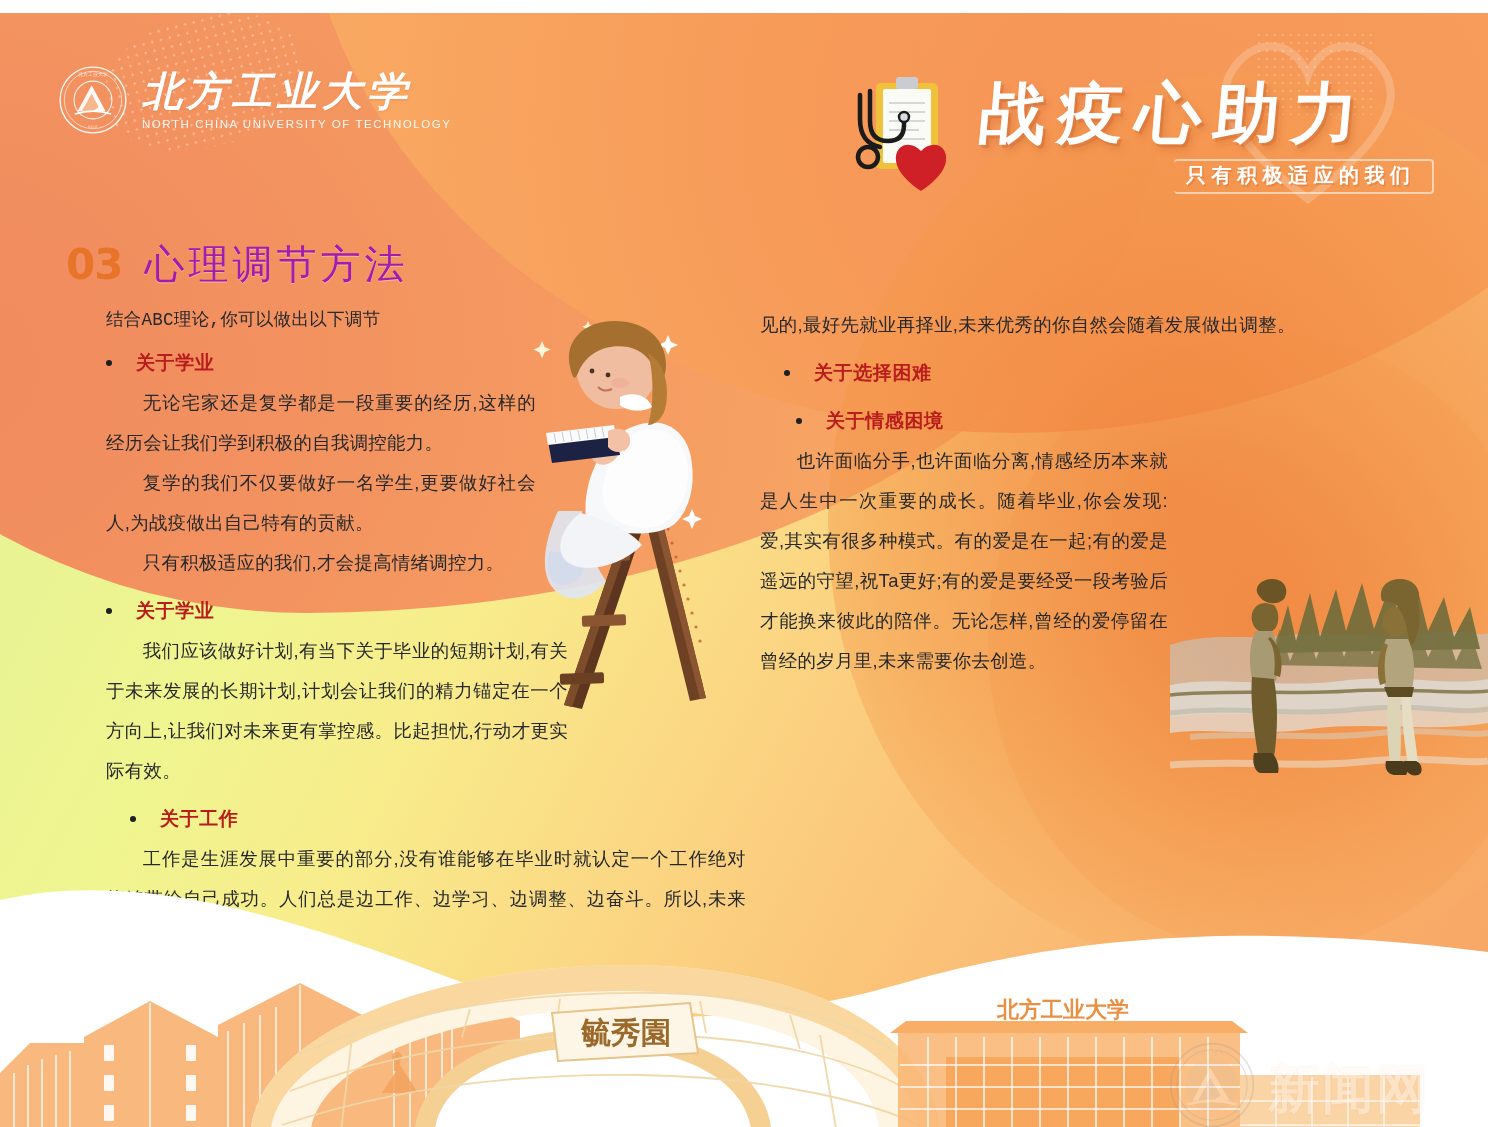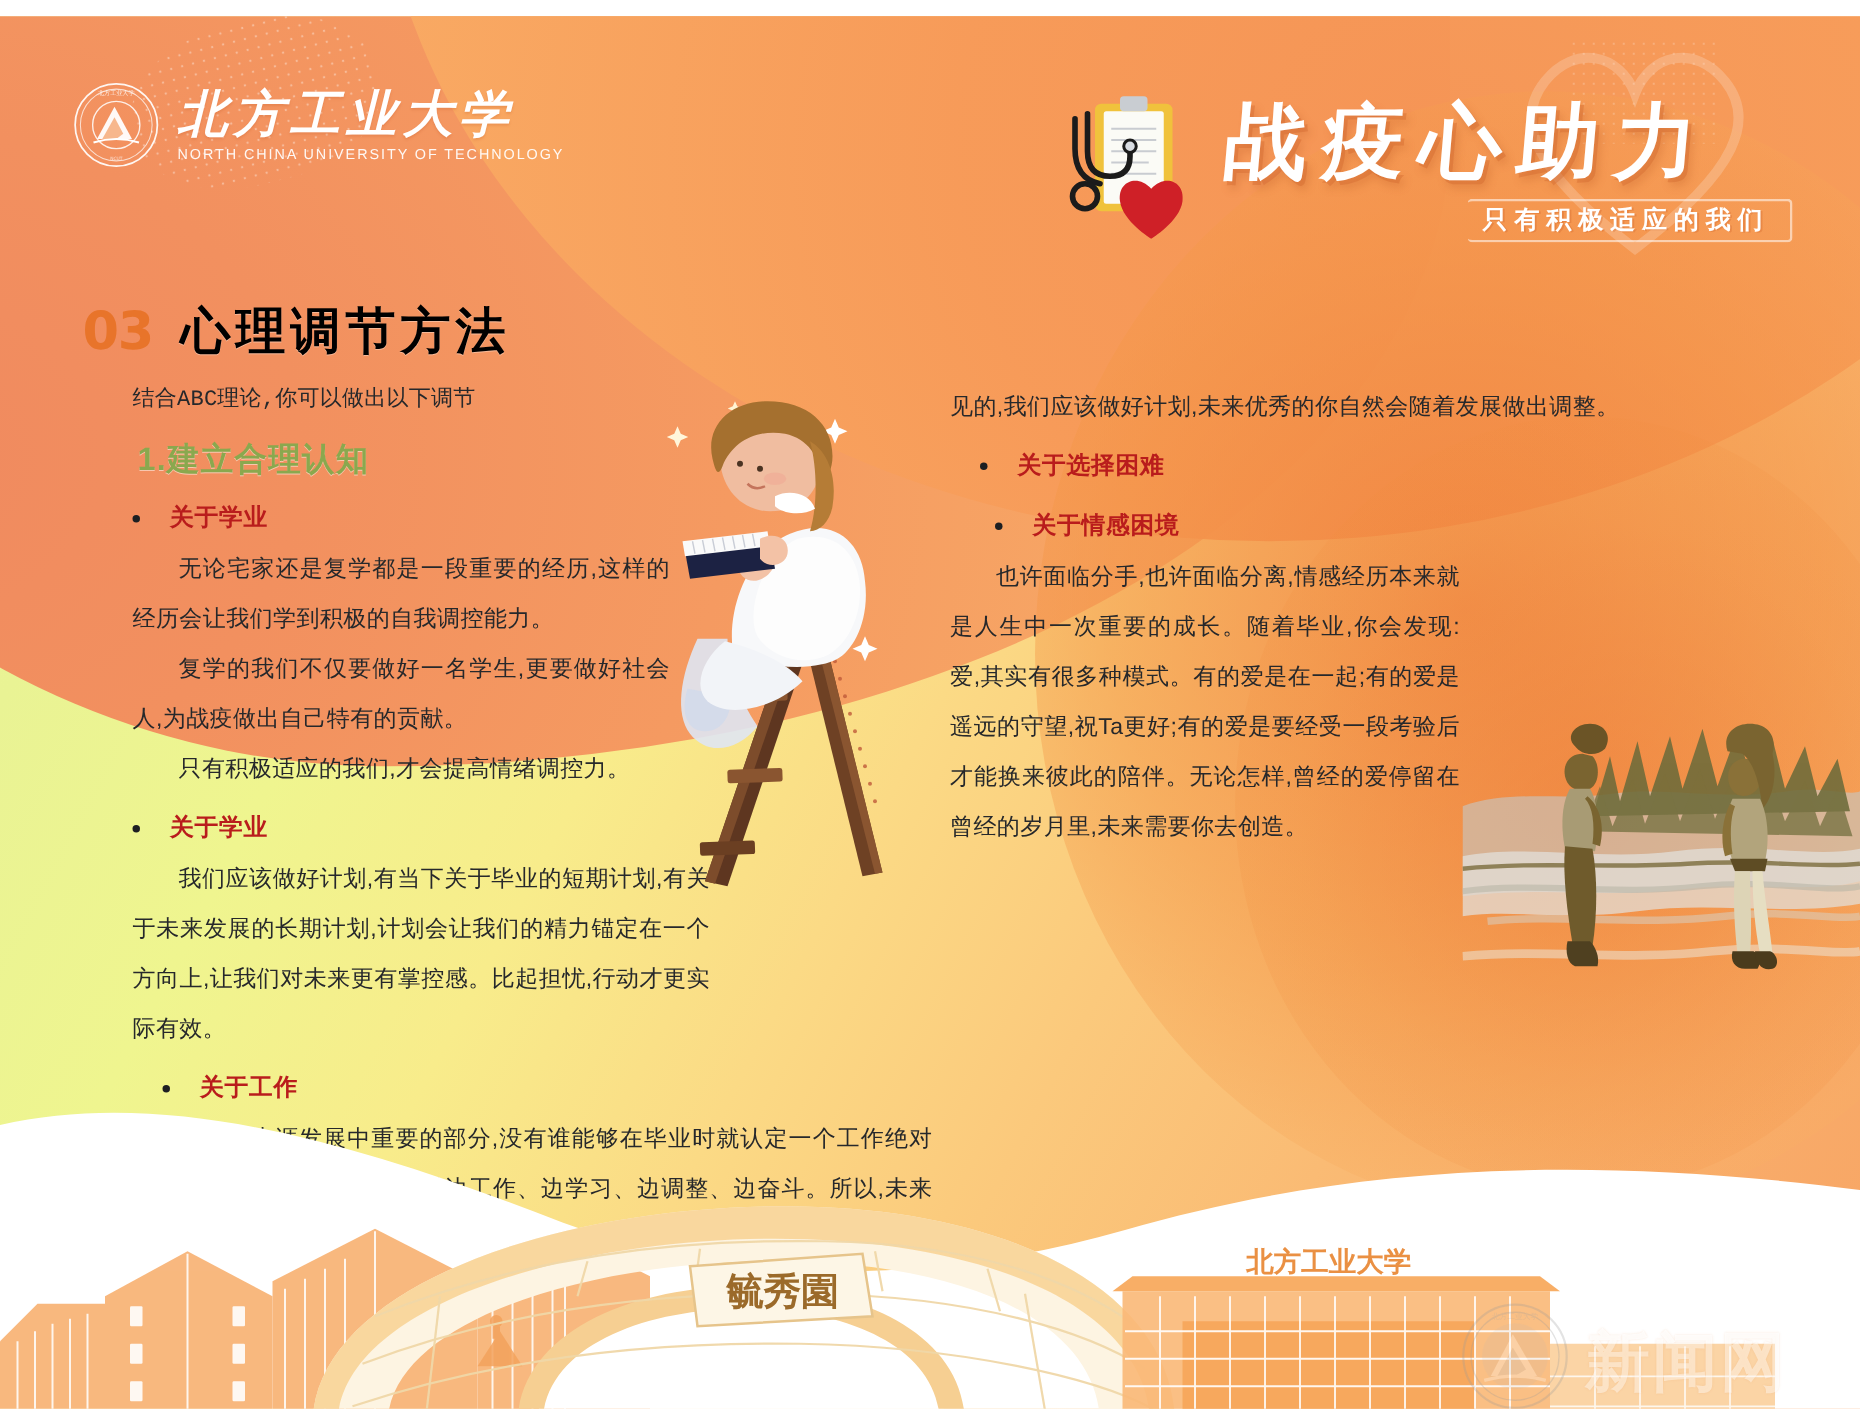--- a/index.html
+++ b/index.html
@@ -174,21 +174,21 @@
     position: absolute; left: 66px; top: 224px;
     display: flex; align-items: center; gap: 22px;
     white-space: nowrap;
   }
   .section-num {
     font-size: 42px; font-weight: bold; color: #e8742a;
     font-family: "DejaVu Sans", sans-serif;
     letter-spacing: -1px;
   }
   .section-title {
-    font-size: 40px; font-weight: bold; color: #000000;
+    font-size: 40px; font-weight: normal; color: #a21caf;
     letter-spacing: 4px;
     text-shadow: 0 1px 0 rgba(255,255,255,.35);
   }
 
   
   .col {
     position: absolute;
     font-size: 18.4px;
     line-height: 40px;
     color: #26282b;
@@ -314,21 +314,20 @@
   </div>
 
   <div class="section-head">
     <span class="section-num">03</span>
     <span class="section-title">心理调节方法</span>
   </div>
 
   <div class="col col-left">
     <div class="intro">结合ABC理论,你可以做出以下调节</div>
 
-    <div class="sub-head">1.建立合理认知</div>
 
     <div class="bullet">
       <span class="dot"></span>
       <span>关于学业</span>
     </div>
     <div class="para narrow">无论宅家还是复学都是一段重要的经历,这样的经历会让我们学到积极的自我调控能力。</div>
     <div class="para narrow">复学的我们不仅要做好一名学生,更要做好社会人,为战疫做出自己特有的贡献。</div>
     <div class="para narrow">只有积极适应的我们,才会提高情绪调控力。</div>
 
     <div class="bullet">
@@ -338,21 +337,21 @@
     <div class="para w465">我们应该做好计划,有当下关于毕业的短期计划,有关于未来发展的长期计划,计划会让我们的精力锚定在一个方向上,让我们对未来更有掌控感。比起担忧,行动才更实际有效。</div>
 
     <div class="bullet indent">
       <span class="dot"></span>
       <span>关于工作</span>
     </div>
     <div class="para w620">工作是生涯发展中重要的部分,没有谁能够在毕业时就认定一个工作绝对能够带给自己成功。人们总是边工作、边学习、边调整、边奋斗。所以,未来是不可预</div>
   </div>
 
   <div class="col col-right">
-    <div class="para noindent w640">见的,我们应该做好计划,未来优秀的你自然会随着发展做出调整。</div>
+    <div class="para noindent w640">见的,最好先就业再择业,未来优秀的你自然会随着发展做出调整。</div>
 
     <div class="bullet indent">
       <span class="dot"></span>
       <span>关于选择困难</span>
     </div>
 
     <div class="bullet indent2">
       <span class="dot"></span>
       <span>关于情感困境</span>
     </div>

